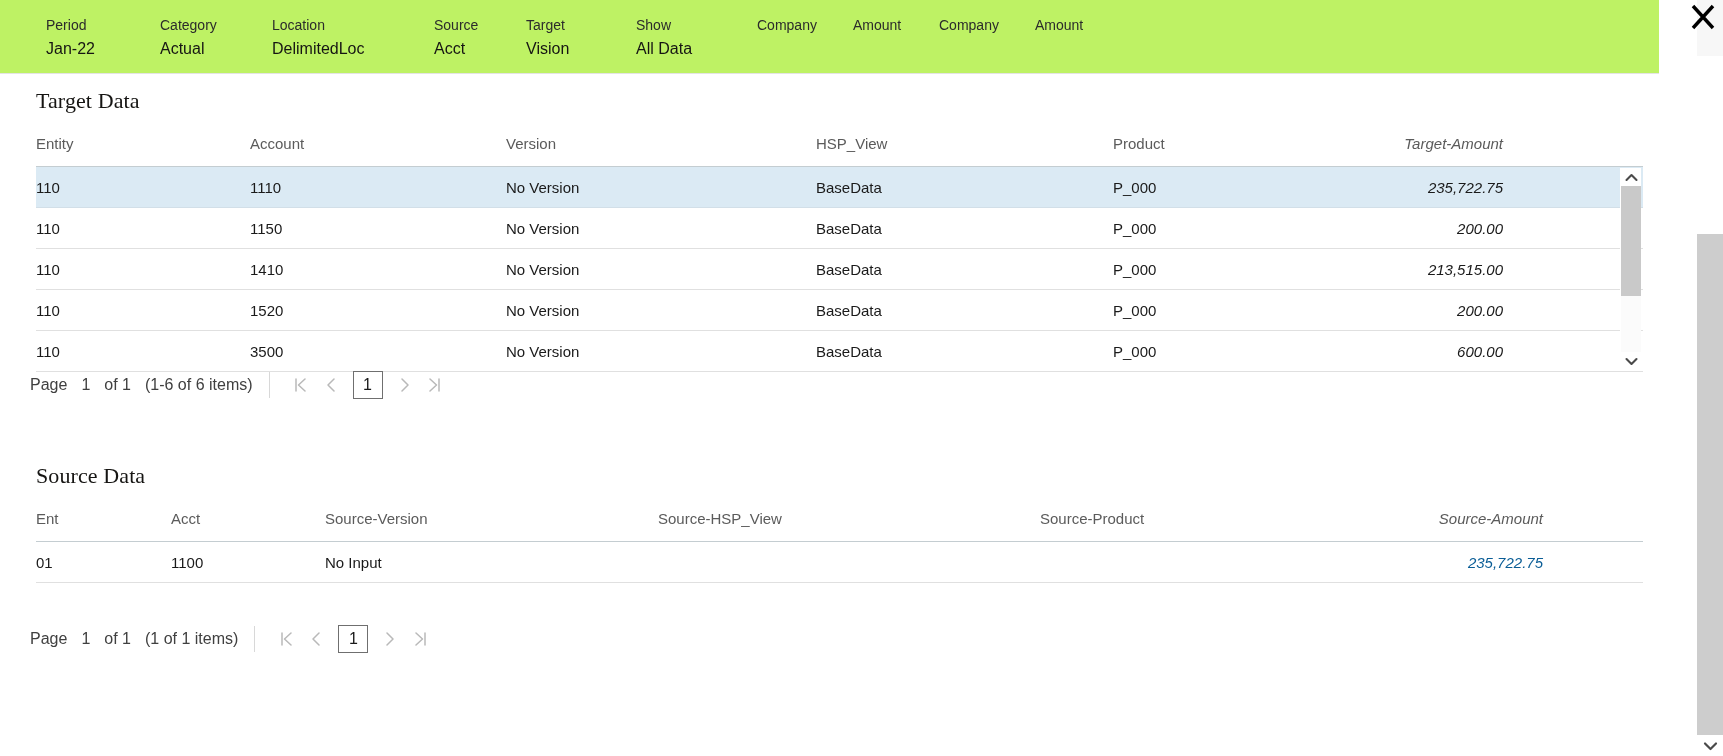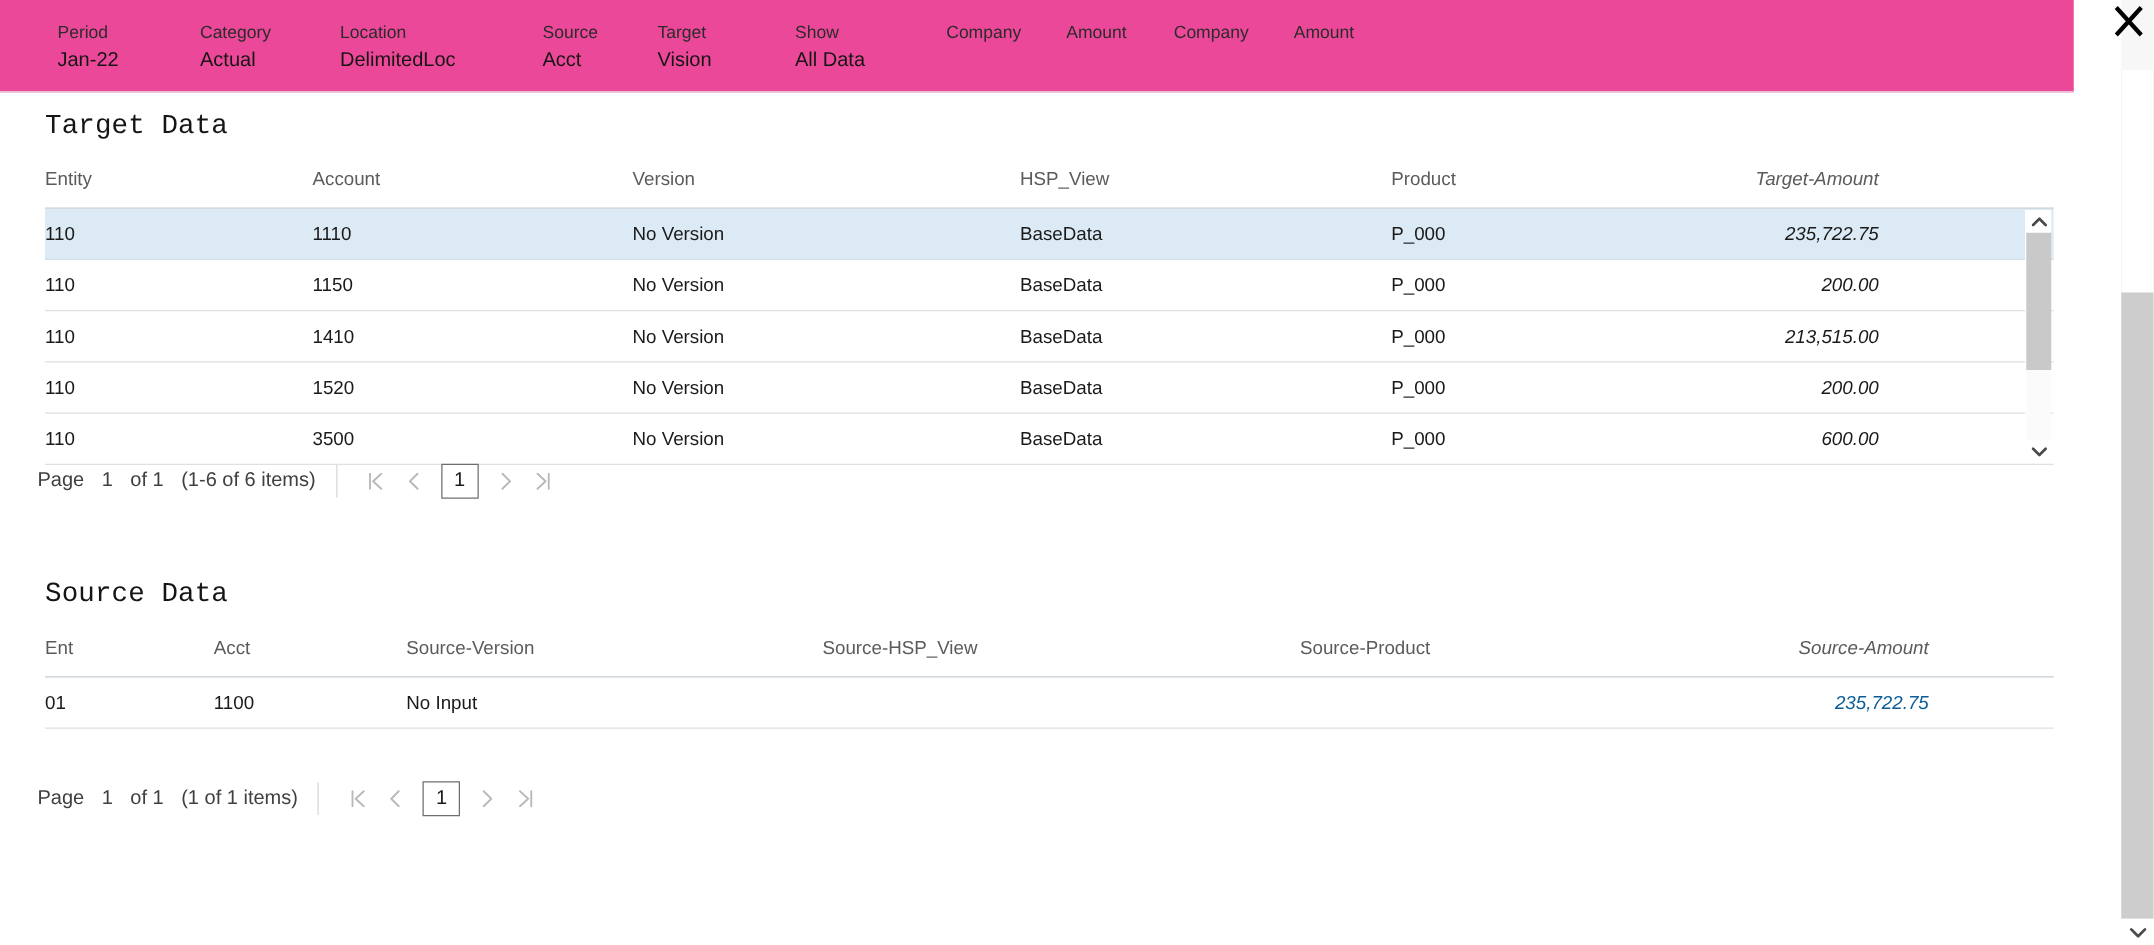--- a/index.html
+++ b/index.html
@@ -54,21 +54,21 @@
     cursor: pointer;
     background: transparent;
   }
   .close-btn svg { display: block; }
 
   
   .param-bar {
     position: absolute; top: 0; left: 0;
     width: 1659px; height: 74px;
     border-bottom: 1px solid #e4e4e4;
-    background: #ec4899;
+    background: #bef264;
   }
   .param {
     position: absolute;
     top: 16px;
   }
   .param .p-label {
     font-size: 14px;
     color: #2b2b2b;
     line-height: 19px;
     white-space: nowrap;
@@ -78,21 +78,21 @@
     font-weight: normal;
     color: #161513;
     line-height: 24px;
     margin-top: 2px;
     white-space: nowrap;
   }
 
   
   .section-title {
     position: absolute;
-    font-family: Liberation Mono, monospace;
+    font-family: Liberation Serif, serif;
     font-size: 22px;
     color: #161513;
     letter-spacing: 0.1px;
   }
 
   
   .grid {
     position: absolute;
     left: 36px;
   }

